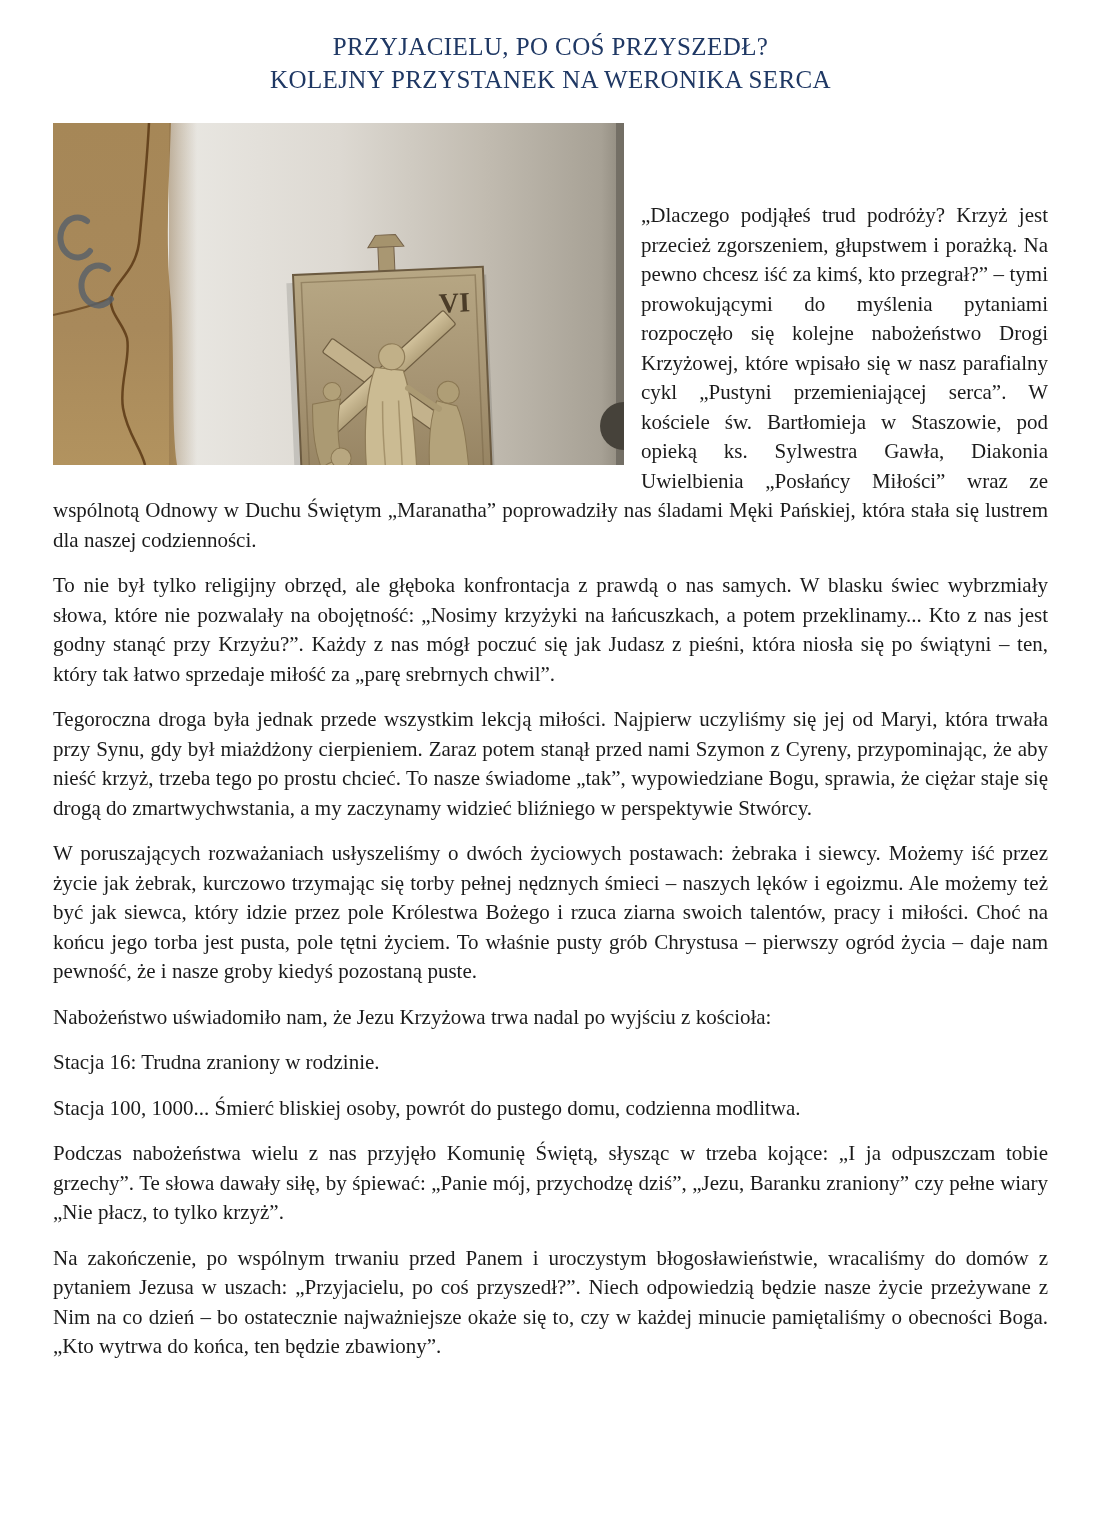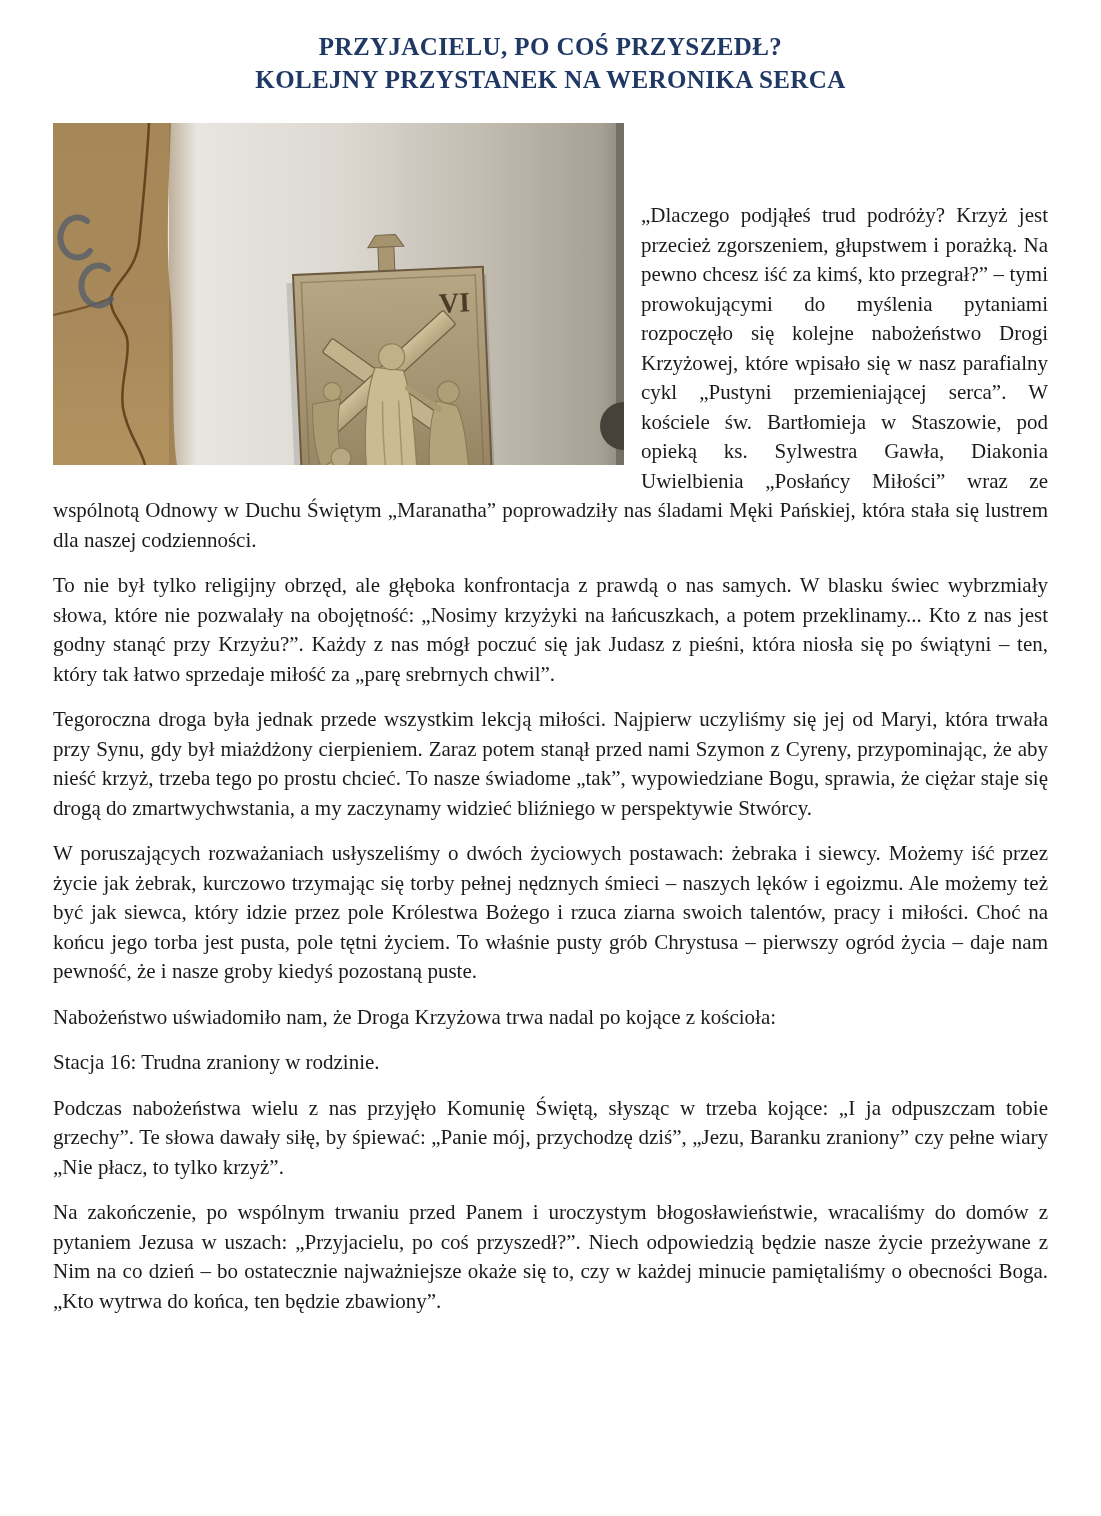--- a/index.html
+++ b/index.html
@@ -18,21 +18,21 @@
     box-sizing: border-box;
     width: 1101px;
     height: 1516px;
     padding: 30px 53px 0 53px;
   }
   .title {
     margin: 0 0 27px 0;
   }
   .title-line {
     text-align: center;
-    font-weight: bold;
+    font-weight: normal;
     font-size: 25px;
     line-height: 33px;
     letter-spacing: 0.4px;
     color: #1f3864;
   }
   .content {
     display: flow-root;
   }
   figure.photo {
     float: left;
@@ -167,19 +167,20 @@
         <rect x="563" y="0" width="8" height="342" fill="#6e6a60" opacity="0.85"></rect>
 
         <circle cx="571" cy="303" r="24" fill="#46423a"></circle>
       </svg>
     </figure>
 
     <p class="lead">„Dlaczego podjąłeś trud podróży? Krzyż jest przecież zgorszeniem, głupstwem i porażką. Na pewno chcesz iść za kimś, kto przegrał?” – tymi prowokującymi do myślenia pytaniami rozpoczęło się kolejne nabożeństwo Drogi Krzyżowej, które wpisało się w nasz parafialny cykl „Pustyni przemieniającej serca”. W kościele św. Bartłomieja w Staszowie, pod opieką ks. Sylwestra Gawła, Diakonia Uwielbienia „Posłańcy Miłości” wraz ze wspólnotą Odnowy w Duchu Świętym „Maranatha” poprowadziły nas śladami Męki Pańskiej, która stała się lustrem dla naszej codzienności.</p>
     <p>To nie był tylko religijny obrzęd, ale głęboka konfrontacja z prawdą o nas samych. W blasku świec wybrzmiały słowa, które nie pozwalały na obojętność: „Nosimy krzyżyki na łańcuszkach, a potem przeklinamy... Kto z nas jest godny stanąć przy Krzyżu?”. Każdy z nas mógł poczuć się jak Judasz z pieśni, która niosła się po świątyni – ten, który tak łatwo sprzedaje miłość za „parę srebrnych chwil”.</p>
     <p>Tegoroczna droga była jednak przede wszystkim lekcją miłości. Najpierw uczyliśmy się jej od Maryi, która trwała przy Synu, gdy był miażdżony cierpieniem. Zaraz potem stanął przed nami Szymon z Cyreny, przypominając, że aby nieść krzyż, trzeba tego po prostu chcieć. To nasze świadome „tak”, wypowiedziane Bogu, sprawia, że ciężar staje się drogą do zmartwychwstania, a my zaczynamy widzieć bliźniego w perspektywie Stwórcy.</p>
     <p>W poruszających rozważaniach usłyszeliśmy o dwóch życiowych postawach: żebraka i siewcy. Możemy iść przez życie jak żebrak, kurczowo trzymając się torby pełnej nędznych śmieci – naszych lęków i egoizmu. Ale możemy też być jak siewca, który idzie przez pole Królestwa Bożego i rzuca ziarna swoich talentów, pracy i miłości. Choć na końcu jego torba jest pusta, pole tętni życiem. To właśnie pusty grób Chrystusa – pierwszy ogród życia – daje nam pewność, że i nasze groby kiedyś pozostaną puste.</p>
-    <p>Nabożeństwo uświadomiło nam, że Droga Krzyżowa trwa nadal po kojące z kościoła:</p>
+    <p>Nabożeństwo uświadomiło nam, że Jezu Krzyżowa trwa nadal po wyjściu z kościoła:</p>
     <p>Stacja 16: Trudna zraniony w rodzinie.</p>
+    <p>Stacja 100, 1000... Śmierć bliskiej osoby, powrót do pustego domu, codzienna modlitwa.</p>
     <p>Podczas nabożeństwa wielu z nas przyjęło Komunię Świętą, słysząc w trzeba kojące: „I ja odpuszczam tobie grzechy”. Te słowa dawały siłę, by śpiewać: „Panie mój, przychodzę dziś”, „Jezu, Baranku zraniony” czy pełne wiary „Nie płacz, to tylko krzyż”.</p>
     <p>Na zakończenie, po wspólnym trwaniu przed Panem i uroczystym błogosławieństwie, wracaliśmy do domów z pytaniem Jezusa w uszach: „Przyjacielu, po coś przyszedł?”. Niech odpowiedzią będzie nasze życie przeżywane z Nim na co dzień – bo ostatecznie najważniejsze okaże się to, czy w każdej minucie pamiętaliśmy o obecności Boga. „Kto wytrwa do końca, ten będzie zbawiony”.</p>
 
   </div>
 </div>
 
 </body></html>

